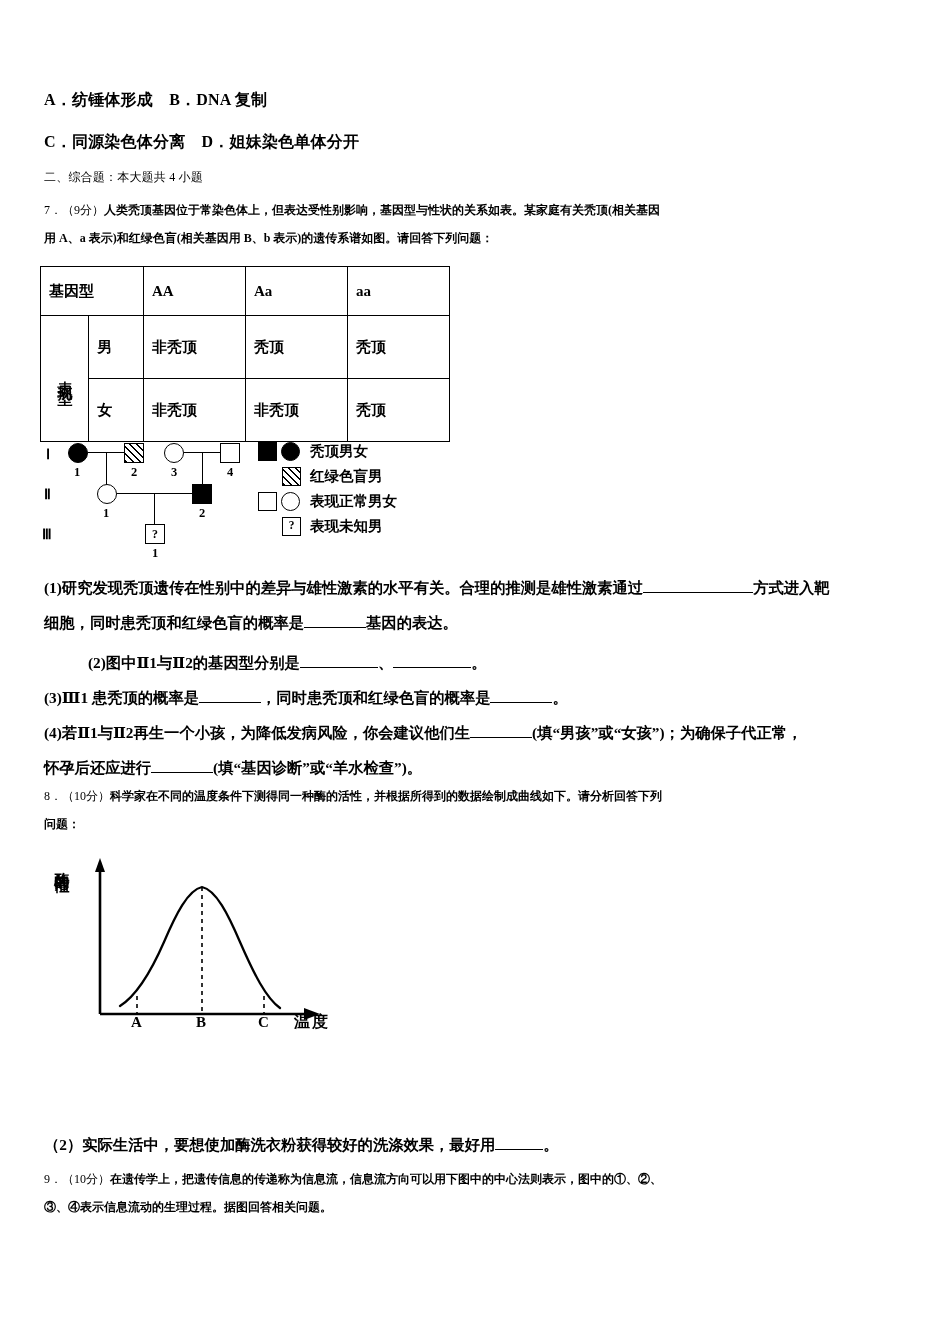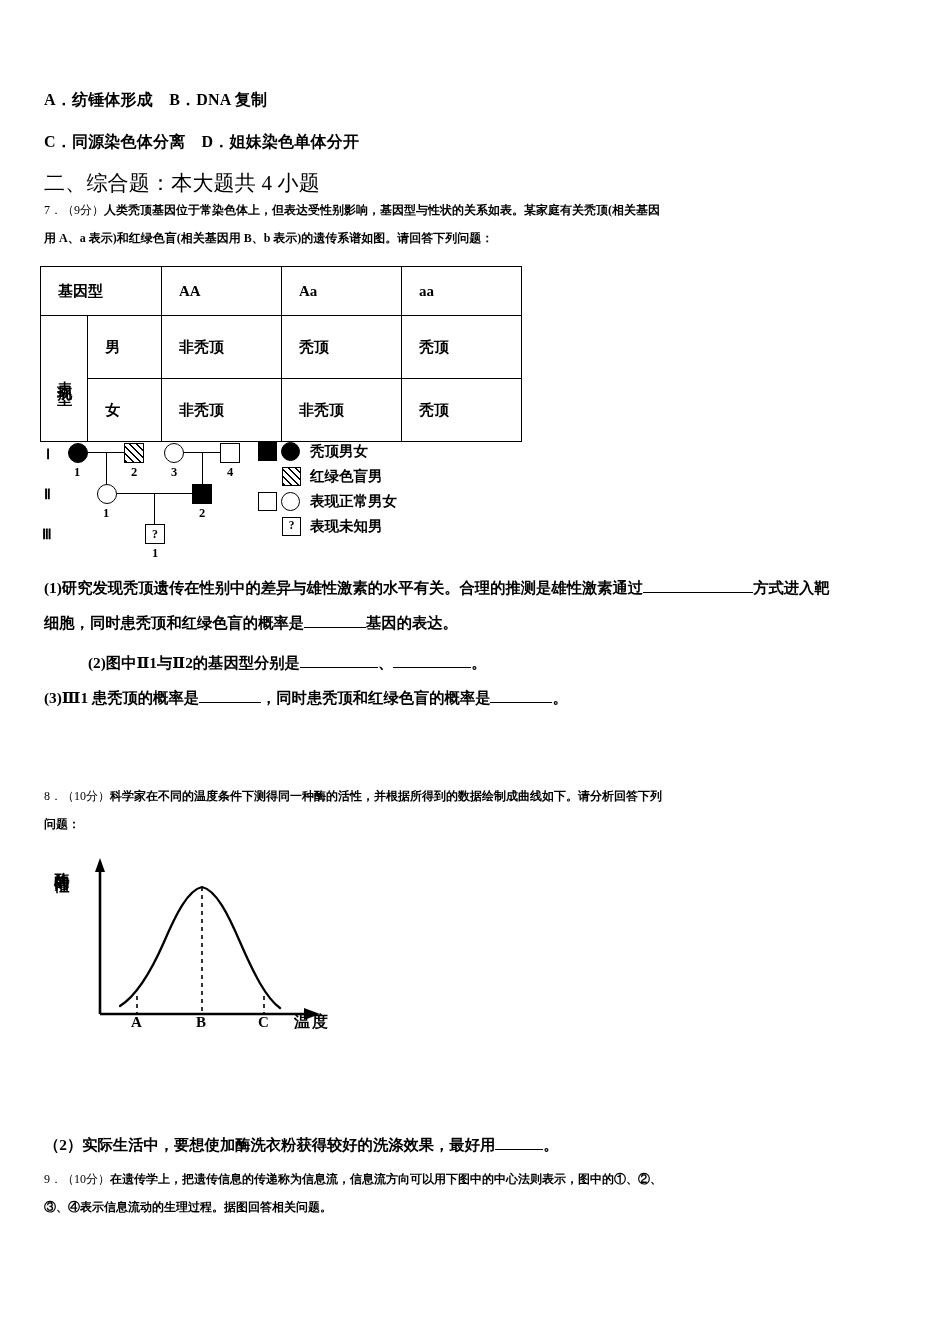--- a/index.html
+++ b/index.html
@@ -36,40 +36,40 @@
     font-size: 12px;
     line-height: 2.35;
     font-weight: bold;
     text-align: justify;
   }
   .qnum { font-weight: normal; font-family: "Liberation Serif", serif; }
 
   
   #opt-a-b { left: 44px; top: 88px; font-weight: bold; font-size: 16px; }
   #opt-c-d { left: 44px; top: 130px; font-weight: bold; font-size: 16px; }
-  #section-head { left: 44px; top: 168px; font-weight: normal; font-size: 21px; }
+  #section-head { left: 44px; top: 168px; font-weight: normal; font-size: 12px; }
 
   
   #q7 {
     left: 44px; top: 196px; width: 872px;
   }
   #q7 .l1, #q7 .l2 { display: block; }
 
   
   .gtable {
     position: absolute;
     left: 40px;
     top: 266px;
     border-collapse: collapse;
     font-size: 15px;
     font-weight: bold;
   }
   .gtable td, .gtable th {
     border: 1.3px solid #000;
-    padding: 5px 17px;
+    padding: 5px 8px;
     vertical-align: middle;
     text-align: left;
     font-weight: bold;
   }
   .gtable .c-head { width: 86px; height: 38px; }
   .gtable .c-val  { width: 85px; }
   .vert-label {
     writing-mode: vertical-rl;
     text-orientation: upright;
     letter-spacing: 5px;
@@ -359,20 +359,24 @@
   </div>
 
   <div class="subq" style="left:44px; top:645px;margin-left:44px;">
     <span>(2)图中Ⅱ1与Ⅱ2的基因型分别是</span><span class="blank b-lg"></span><span>、</span><span class="blank b-lg"></span><span>。</span>
   </div>
 
   <div class="subq" style="left:44px; top:680px;">
     <span>(3)Ⅲ1 患秃顶的概率是</span><span class="blank b-md"></span><span>，同时患秃顶和红绿色盲的概率是</span><span class="blank b-md"></span><span>。</span>
   </div>
 
+  <div class="subq" style="left:44px; top:715px;">
+    <span>(4)若Ⅱ1与Ⅱ2再生一个小孩，为降低发病风险，你会建议他们生</span><span class="blank b-md"></span><span>(填“男孩”或“女孩”)；为确保子代正常，</span><br>
+    <span>怀孕后还应进行</span><span class="blank b-md"></span><span>(填“基因诊断”或“羊水检查”)。</span>
+  </div>
 
   <div class="para" style="left:44px; top:782px; width:876px;">
     <span style="display:block;">
       <span class="qnum">8．</span><span class="qnum">（10分）</span><span>科学家在不同的温度条件下测得同一种酶的活性，并根据所得到的数据绘制成曲线如下。请分析回答下列</span>
     </span>
     <span style="display:block;">问题：</span>
   </div>
 
   <div id="chart">
     <span class="ylab">酶的活性</span>

